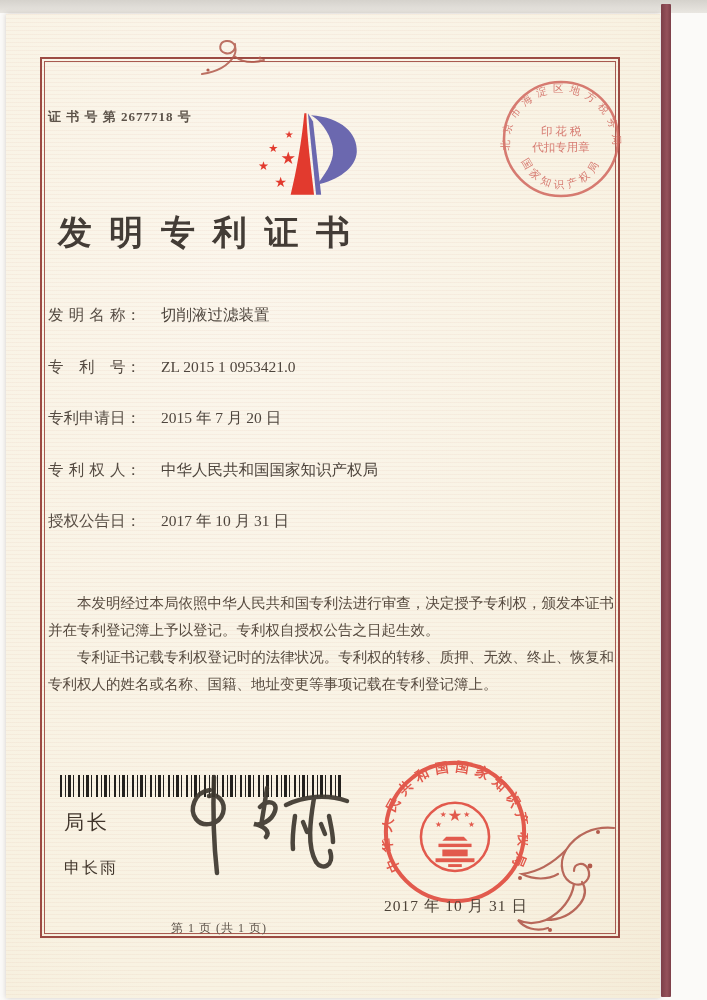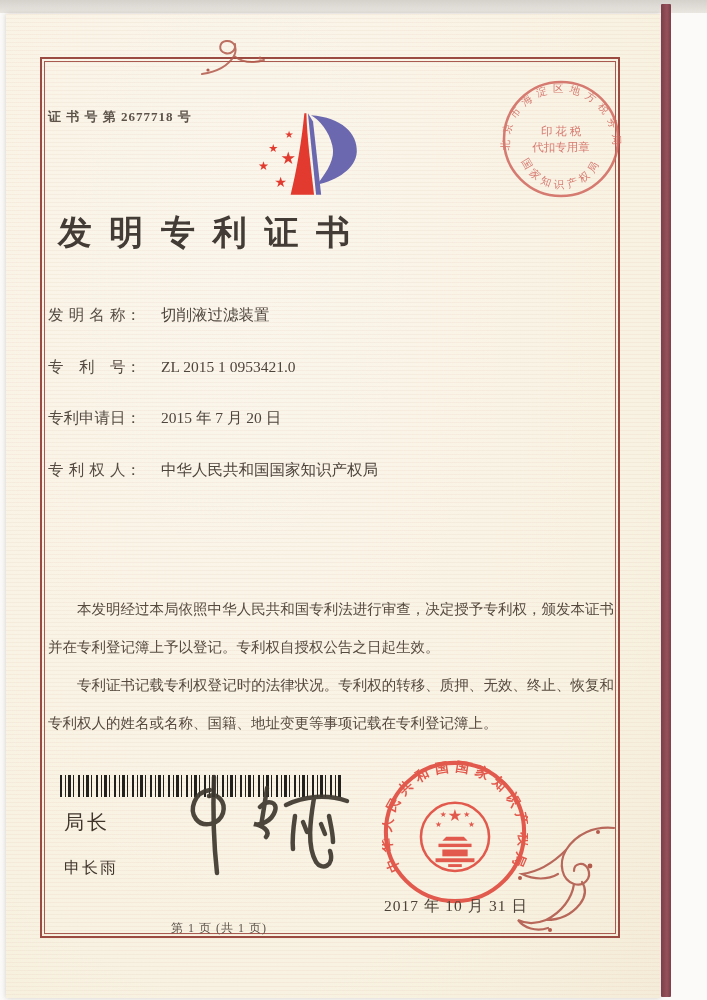--- a/index.html
+++ b/index.html
@@ -21,21 +21,21 @@
   .cert-no{position:absolute;left:42px;top:94px;font-size:13px;color:#5d534a;letter-spacing:1px;font-weight:bold;}
   .logo{position:absolute;left:250px;top:95px;width:112px;height:90px;}
   .tax-seal{position:absolute;left:494px;top:64px;width:122px;height:122px;opacity:0.82;}
   .title{position:absolute;left:34px;top:196px;width:472px;margin:0;
          font-size:34px;font-weight:600;color:#433c36;letter-spacing:0.52em;text-indent:0.52em;}
   .fields{position:absolute;left:42px;top:291px;width:560px;}
   .field{height:51.5px;font-size:15.5px;color:#4e453d;}
   .flabel{display:inline-block;color:#554b42;}
   .fvalue{color:#4e453d;margin-left:20px;}
   .body-text{position:absolute;left:42px;top:576px;width:566px;font-size:14.5px;
-             line-height:38px;color:#564a3f;text-align:justify;}
+             line-height:27px;color:#564a3f;text-align:justify;}
   .body-text p{margin:0;text-indent:2em;}
   .barcode{position:absolute;left:54px;top:761px;width:282px;height:22px;
            background:repeating-linear-gradient(90deg,
              #23211e 0 2px,rgba(0,0,0,0) 2px 5px,
              #23211e 5px 6px,rgba(0,0,0,0) 6px 8px,
              #23211e 8px 11px,rgba(0,0,0,0) 11px 13px,
              #23211e 13px 14px,rgba(0,0,0,0) 14px 18px);}
   .director-title{position:absolute;left:58px;top:795px;font-size:20px;color:#41362c;letter-spacing:3px;
                   font-family:"Liberation Sans","DejaVu Sans",sans-serif;}
   .director-name{position:absolute;left:58px;top:828px;font-size:16px;color:#41362c;letter-spacing:2px;
@@ -118,20 +118,23 @@
       </div>
       <div class="field">
         <span class="flabel">专　利　号：</span><span class="fvalue">ZL 2015 1 0953421.0</span>
       </div>
       <div class="field">
         <span class="flabel">专利申请日：</span><span class="fvalue">2015 年 7 月 20 日</span>
       </div>
       <div class="field">
         <span class="flabel">专 利 权 人：</span><span class="fvalue">中华人民共和国国家知识产权局</span>
       </div>
+      <div class="field">
+        <span class="flabel">授权公告日：</span><span class="fvalue">2017 年 10 月 31 日</span>
+      </div>
     </div>
 
     <div class="body-text">
       <p>本发明经过本局依照中华人民共和国专利法进行审查，决定授予专利权，颁发本证书并在专利登记簿上予以登记。专利权自授权公告之日起生效。</p>
       <p>专利证书记载专利权登记时的法律状况。专利权的转移、质押、无效、终止、恢复和专利权人的姓名或名称、国籍、地址变更等事项记载在专利登记簿上。</p>
     </div>
 
     <div class="barcode"></div>
 
     <div class="director-title">局长</div>

